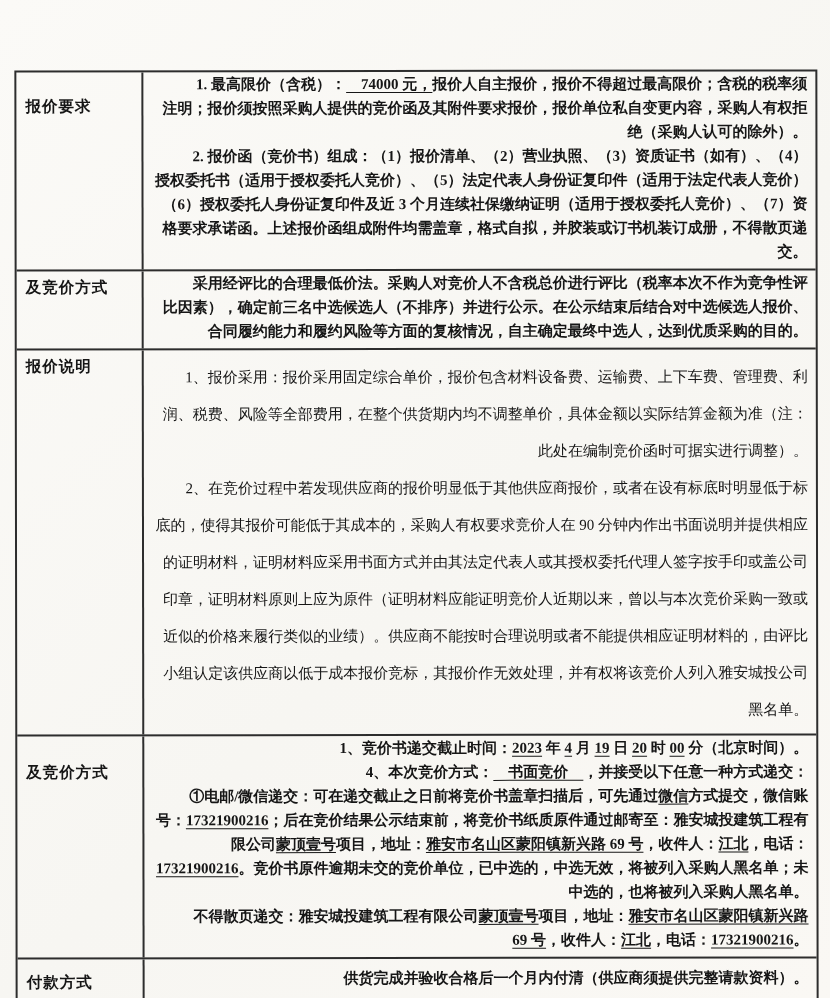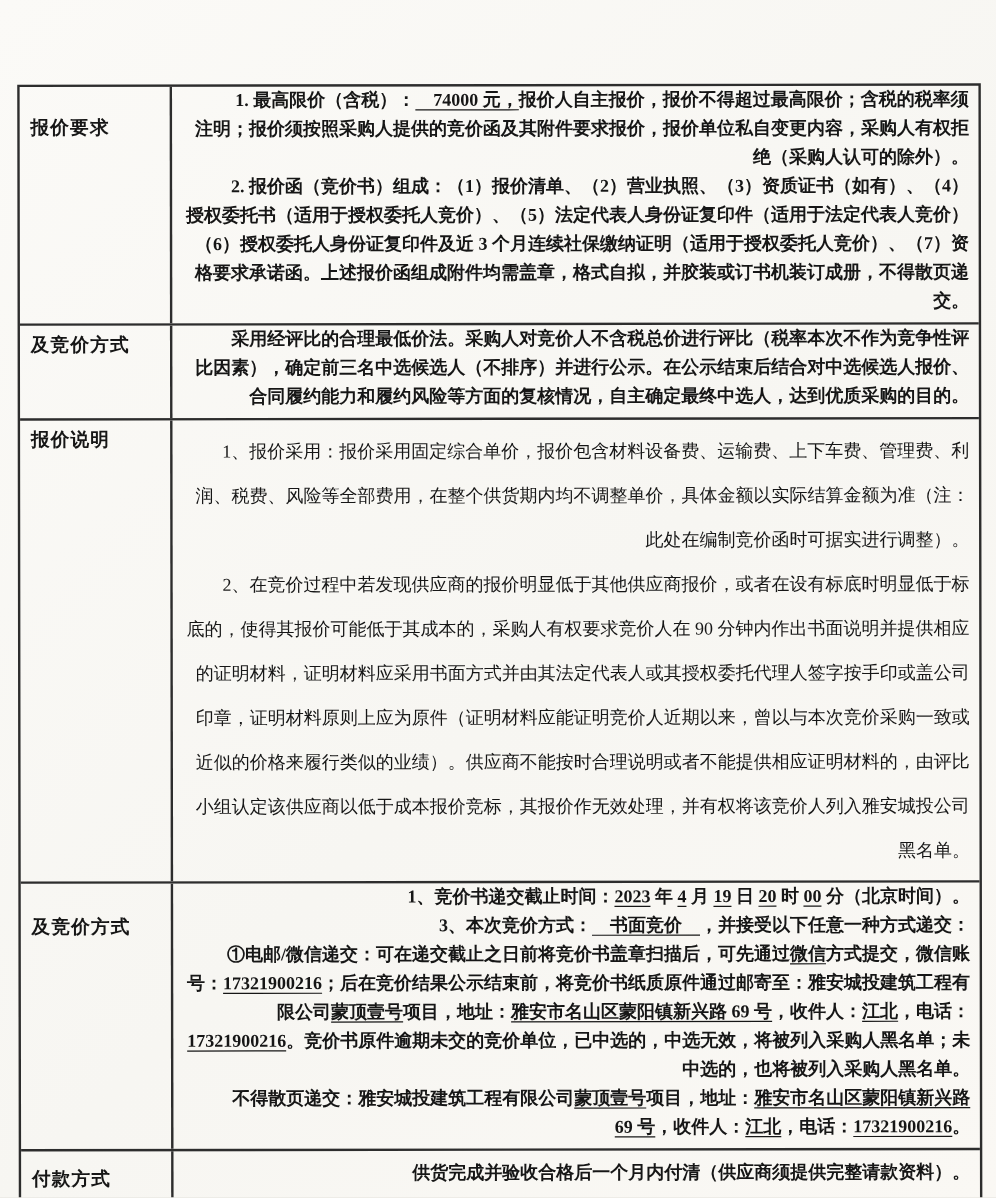--- a/index.html
+++ b/index.html
@@ -91,21 +91,21 @@
         <p class="indent"><span>2、在竞价过程中若发现供应商的报价明显低于其他供应商报价，或者在设有标底时明显低于标底的，使得其报价可能低于其成本的，采购人有权要求竞价人在 90 分钟内作出书面说明并提供相应的证明材料，证明材料应采用书面方式并由其法定代表人或其授权委托代理人签字按手印或盖公司印章，证明材料原则上应为原件（证明材料应能证明竞价人近期以来，曾以与本次竞价采购一致或近似的价格来履行类似的业绩）。供应商不能按时合理说明或者不能提供相应证明材料的，由评比小组认定该供应商以低于成本报价竞标，其报价作无效处理，并有权将该竞价人列入雅安城投公司黑名单。</span></p>
       </div>
     </div>
 
     <div class="row r4">
       <div class="label-cell">
         <div class="lbl2">及竞价方式</div>
       </div>
       <div class="content-cell bold">
         <p><span>1、竞价书递交截止时间：</span><span class="u">2023</span><span> 年 </span><span class="u">4</span><span> 月 </span><span class="u">19</span><span> 日 </span><span class="u">20</span><span> 时 </span><span class="u">00</span><span> 分（北京时间）。</span></p>
-        <p><span>3、本次竞价方式：</span><span class="u">　书面竞价　</span><span>，并接受以下任意一种方式递交：</span></p>
+        <p><span>4、本次竞价方式：</span><span class="u">　书面竞价　</span><span>，并接受以下任意一种方式递交：</span></p>
         <p class="indent"><span>①电邮/微信递交：可在递交截止之日前将竞价书盖章扫描后，可先通过</span><span class="u">微信</span><span>方式提交，微信账号：</span><span class="u">17321900216</span><span>；后在竞价结果公示结束前，将竞价书纸质原件通过邮寄至：雅安城投建筑工程有限公司</span><span class="u">蒙顶壹号</span><span>项目，地址：</span><span class="u">雅安市名山区蒙阳镇新兴路 69 号</span><span>，收件人：</span><span class="u">江北</span><span>，电话：</span><span class="u">17321900216</span><span>。竞价书原件逾期未交的竞价单位，已中选的，中选无效，将被列入采购人黑名单；未中选的，也将被列入采购人黑名单。</span></p>
         <p class="indent"><span>不得散页递交：雅安城投建筑工程有限公司</span><span class="u">蒙顶壹号</span><span>项目，地址：</span><span class="u">雅安市名山区蒙阳镇新兴路 69 号</span><span>，收件人：</span><span class="u">江北</span><span>，电话：</span><span class="u">17321900216</span><span>。</span></p>
       </div>
     </div>
 
     <div class="row r5">
       <div class="label-cell">
         <div>付款方式</div>
       </div>
       <div class="content-cell bold">

